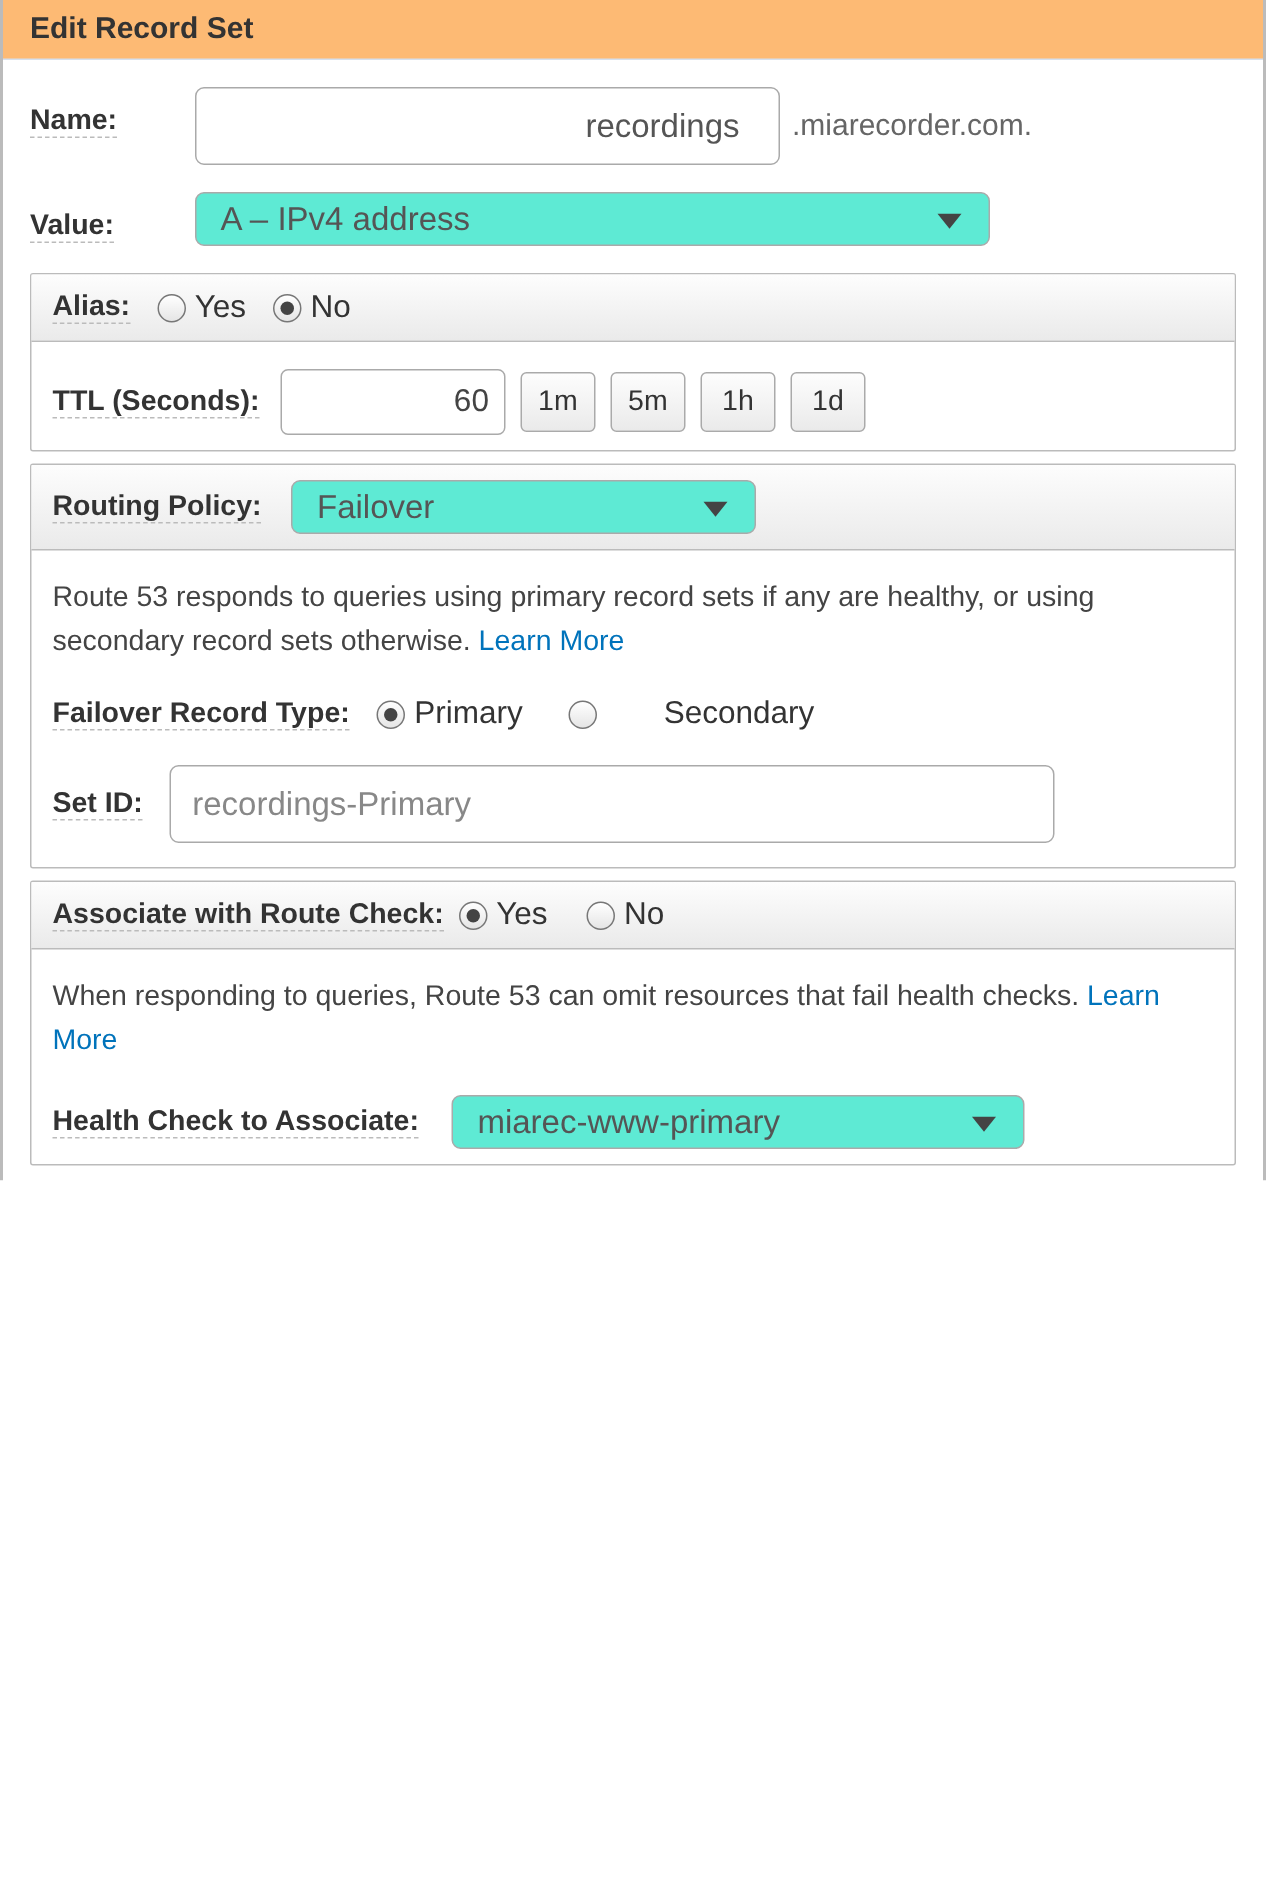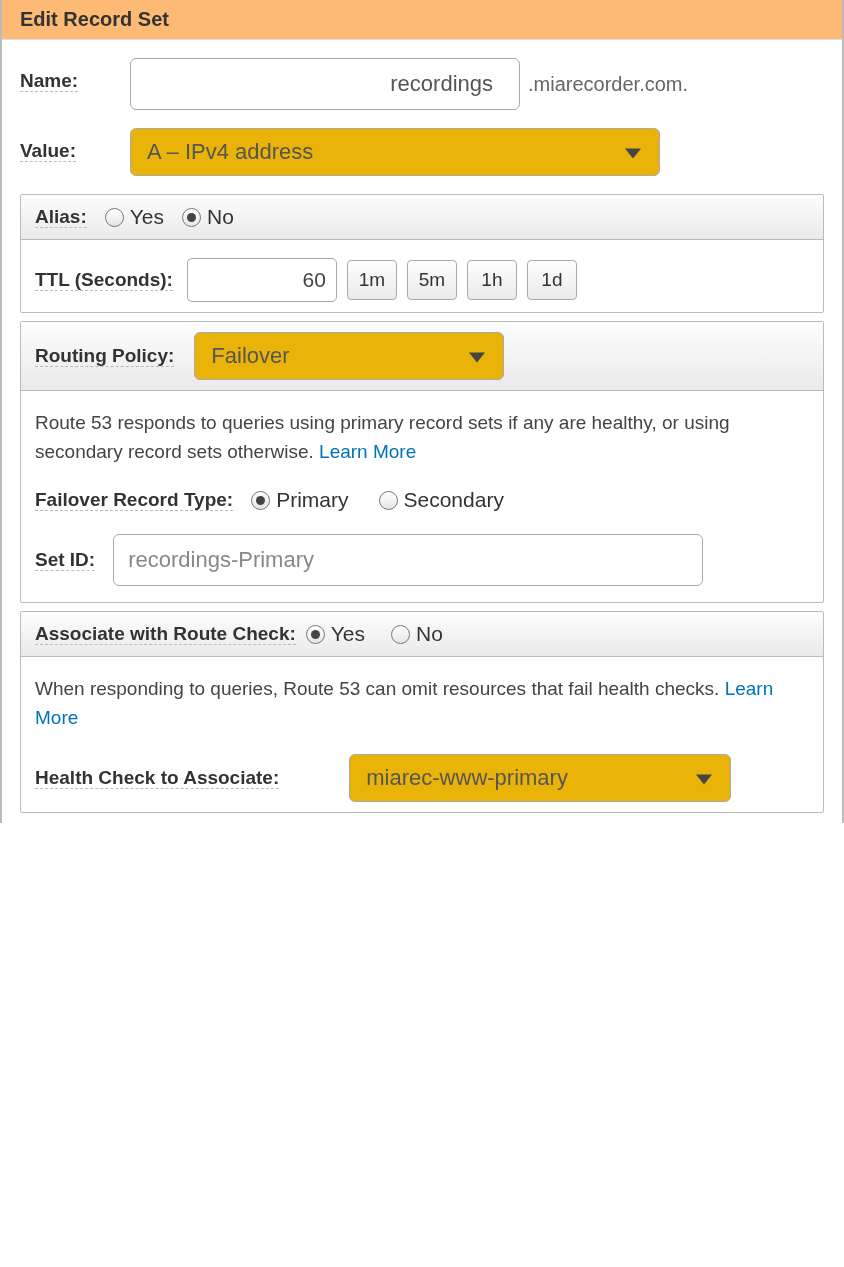--- a/index.html
+++ b/index.html
@@ -52,22 +52,22 @@
     color: #555;
     padding: 0 26px;
     text-align: right;
   }
   .name-input { width: 390px; }
   .suffix { color: #666; font-size: 20px; margin-left: 8px; align-self: center; }
   .select-wrap {
     position: relative;
     border: 1px solid #aaa;
     border-radius: 6px;
-    height: 48px;
-    background: #eab308;
+    height: 36px;
+    background: #5eead4;
     display: flex;
     align-items: center;
     padding-left: 16px;
     font-size: 22px;
     color: #555;
     cursor: pointer;
   }
   .select-caret {
     position: absolute;
     right: 18px;
@@ -184,21 +184,21 @@
     border: 1px solid #aaa;
     border-radius: 6px;
     height: 52px;
     width: 590px;
     font-size: 22px;
     color: #888;
     padding: 0 14px;
     margin-left: 18px;
   }
 
-  .hc-row { display: flex; align-items: center; gap: 48px; }
+  .hc-row { display: flex; align-items: center; }
   .hc-select { width: 382px; margin-left: 22px; }
 </style>
 </head>
 <body>
 
 <div class="outer">
 
   <div class="panel-title">Edit Record Set</div>
 
   <div class="body">
@@ -261,21 +261,21 @@
           <span>Route 53 responds to queries using primary record sets if any are healthy, or using secondary record sets otherwise.  </span>
           <a href="#" class="learn">Learn More</a>
         </div>
 
         <div class="fo-row">
           <span class="lbl">Failover Record Type:</span>
           <span class="radio checked">
             <span class="circle"></span>
             <span class="rlabel">Primary</span>
           </span>
-          <span class="radio" style="margin-left:30px;">
+          <span class="radio" style="margin-left:30px;gap:39px;">
             <span class="circle"></span>
             <span class="rlabel">Secondary</span>
           </span>
         </div>
 
         <div class="setid-row">
           <span class="lbl">Set ID:</span>
           <input type="text" class="setid-input" value="recordings-Primary" style="">
         </div>
       </div>

